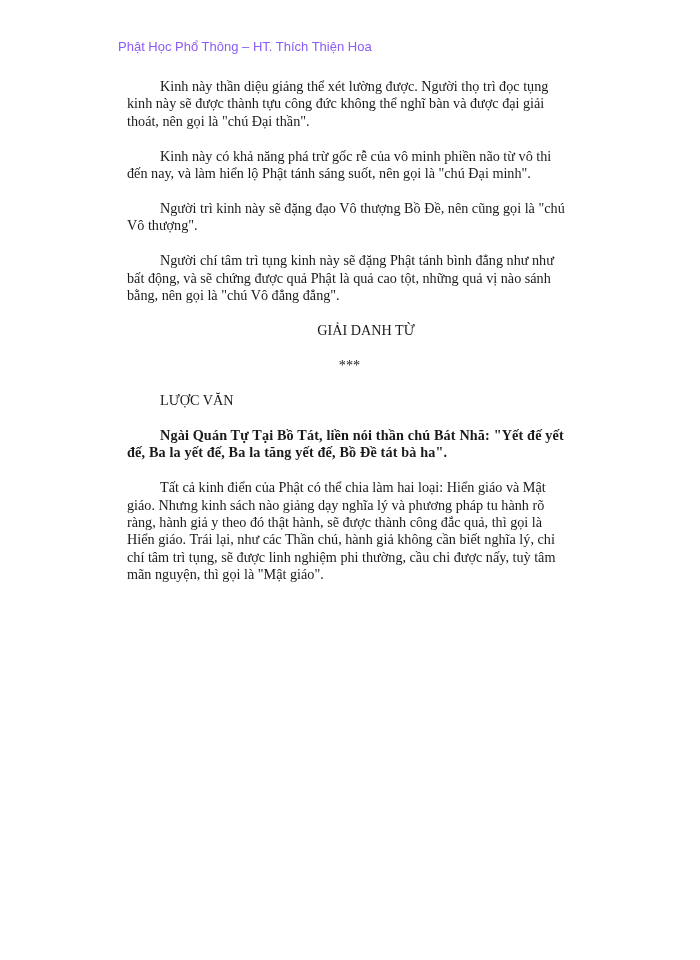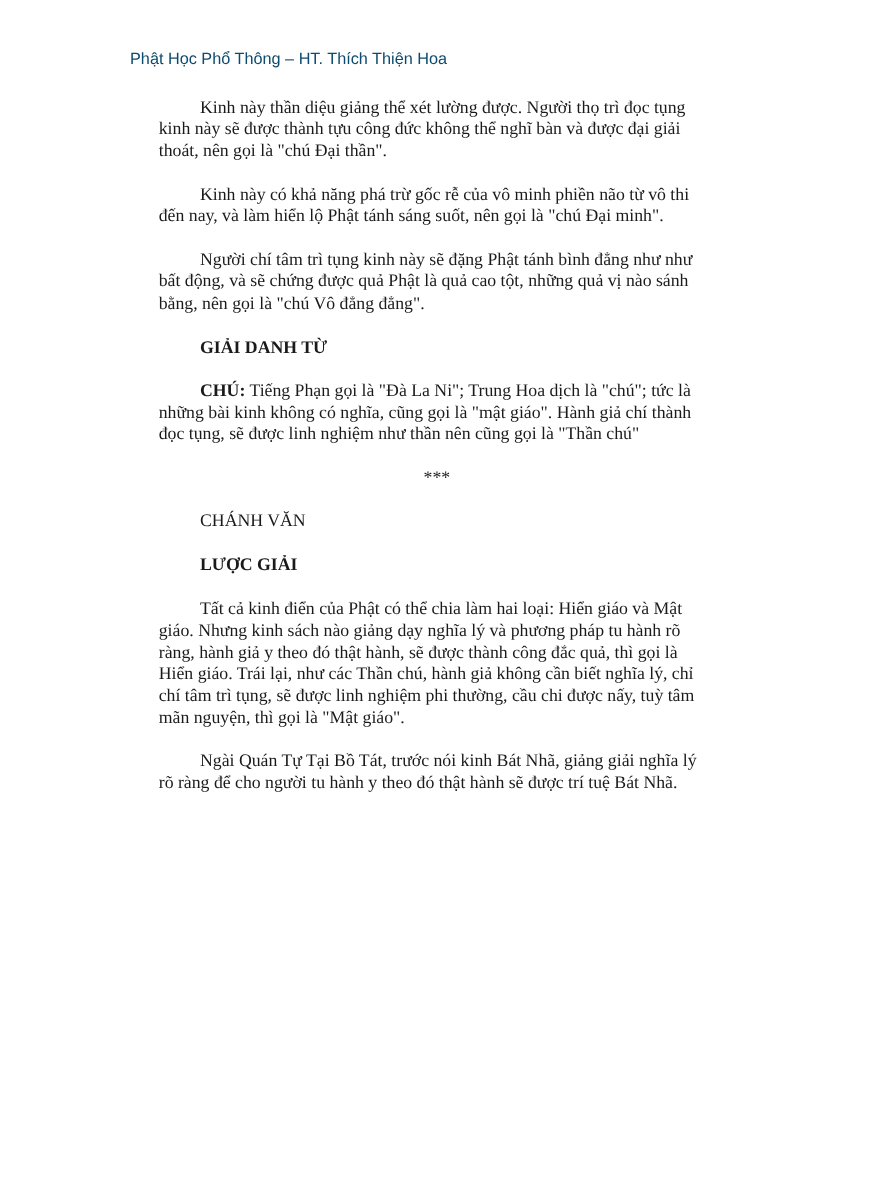--- a/index.html
+++ b/index.html
@@ -1,47 +1,46 @@
 <!DOCTYPE html>
 <html><head>
 <meta charset="utf-8">
 <style>
   html, body { margin: 0; padding: 0; background: #ffffff; }
   body { width: 700px; height: 960px; position: relative; overflow: hidden; }
   .header {
-    position: absolute; left: 104px; top: 39px;
+    position: absolute; left: 118px; top: 39px;
     font-family: "Liberation Sans", sans-serif;
-    font-size: 13px; color: #0c4a6e; letter-spacing: 0;
+    font-size: 13px; color: #8b5cf6; letter-spacing: 0;
   }
   .page {
     position: absolute; left: 127px; top: 78px; width: 445px;
     font-family: "Liberation Serif", serif;
     font-size: 14.2px; line-height: 17.4px; color: #1a1a1a;
   }
   .p { margin: 0 0 17.5px 0; text-indent: 33px; }
-  .h { margin: 0 0 17.5px 0; text-indent: 33px; font-weight: bold; }
+  .h { margin: 0 0 17.5px 0; text-indent: 33px; font-weight: normal; text-align: center; }
   .plain { margin: 0 0 17.5px 0; text-indent: 33px; }
   .center { text-align: center; margin: 0 0 17.5px 0; text-indent: 0; }
   .bold { font-weight: bold; }
   .boldp { margin: 0 0 17.5px 0; text-indent: 33px; font-weight: bold; letter-spacing: 0.15px; }
 </style>
 </head>
 <body>
 
 <div class="header">Phật Học Phổ Thông – HT. Thích Thiện Hoa</div>
 
 <div class="page">
   <p class="p">Kinh này thần diệu giảng thể xét lường được. Người thọ trì đọc tụng kinh này sẽ được thành tựu công đức không thể nghĩ bàn và được đại giải thoát, nên gọi là "chú Đại thần".</p>
   <p class="p">Kinh này có khả năng phá trừ gốc rễ của vô minh phiền não từ vô thi đến nay, và làm hiển lộ Phật tánh sáng suốt, nên gọi là "chú Đại minh".</p>
+  <p class="p">Người trì kinh này sẽ đặng đạo Vô thượng Bồ Đề, nên cũng gọi là "chú Vô thượng".</p>
   <p class="p">Người chí tâm trì tụng kinh này sẽ đặng Phật tánh bình đẳng như như bất động, và sẽ chứng được quả Phật là quả cao tột, những quả vị nào sánh bằng, nên gọi là "chú Vô đẳng đẳng".</p>
 
   <p class="h">GIẢI DANH TỪ</p>
-  <p class="p"><span class="bold">CHÚ:</span><span> Tiếng Phạn gọi là "Đà La Ni"; Trung Hoa dịch là "chú"; tức là những bài kinh không có nghĩa, cũng gọi là "mật giáo". Hành giả chí thành đọc tụng, sẽ được linh nghiệm như thần nên cũng gọi là "Thần chú"</span></p>
 
   <p class="center">***</p>
 
-  <p class="plain">CHÁNH VĂN</p>
+  <p class="plain">LƯỢC VĂN</p>
+  <p class="boldp">Ngài Quán Tự Tại Bồ Tát, liền nói thần chú Bát Nhã: "Yết đế yết đế, Ba la yết đế, Ba la tăng yết đế, Bồ Đề tát bà ha".</p>
 
-  <p class="h">LƯỢC GIẢI</p>
   <p class="p">Tất cả kinh điển của Phật có thể chia làm hai loại: Hiển giáo và Mật giáo. Nhưng kinh sách nào giảng dạy nghĩa lý và phương pháp tu hành rõ ràng, hành giả y theo đó thật hành, sẽ được thành công đắc quả, thì gọi là Hiển giáo. Trái lại, như các Thần chú, hành giả không cần biết nghĩa lý, chỉ chí tâm trì tụng, sẽ được linh nghiệm phi thường, cầu chi được nấy, tuỳ tâm mãn nguyện, thì gọi là "Mật giáo".</p>
-  <p class="p">Ngài Quán Tự Tại Bồ Tát, trước nói kinh Bát Nhã, giảng giải nghĩa lý rõ ràng để cho người tu hành y theo đó thật hành sẽ được trí tuệ Bát Nhã.</p>
 
 </div>
 
 </body></html>

